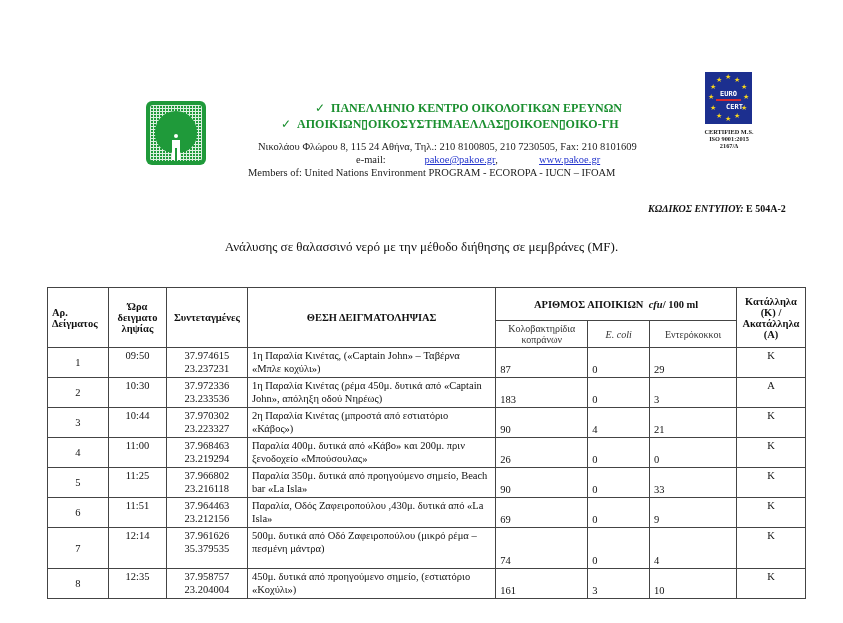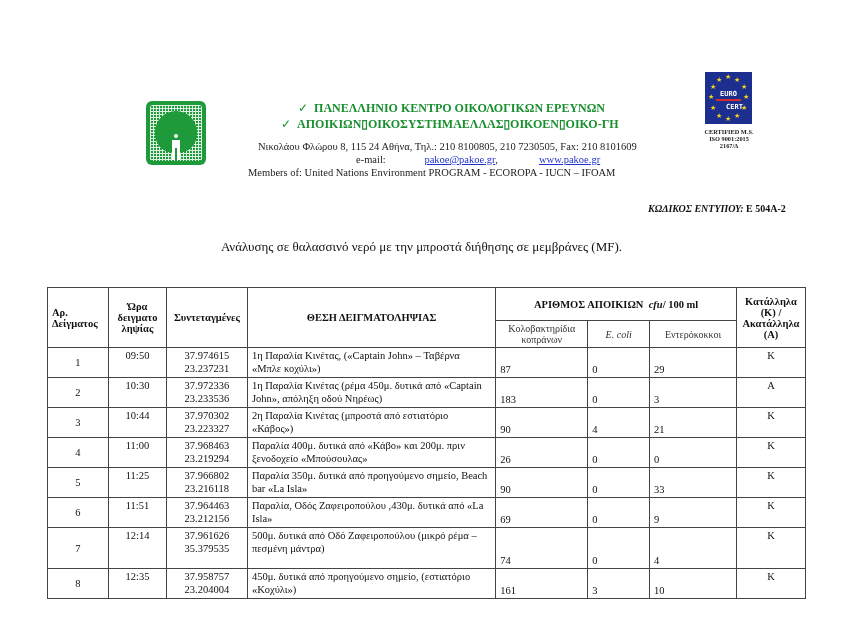--- a/index.html
+++ b/index.html
@@ -10,21 +10,21 @@
   .logo .grid { position:absolute; left:4px; top:4px; right:4px; bottom:4px; border-radius:3px;
     background-image: linear-gradient(#ffffff 1px, transparent 1px), linear-gradient(90deg, #ffffff 1px, transparent 1px);
     background-size:3px 3px; opacity:0.85; }
   .logo .tree { position:absolute; left:9px; top:10px; width:42px; height:42px; background:#1f9a3a; border-radius:50% 50% 45% 45%; }
   .logo .person-head { position:absolute; left:28px; top:33px; width:4px; height:4px; background:#fff; border-radius:50%; }
   .logo .person-body { position:absolute; left:26px; top:39px; width:8px; height:20px; background:#fff; }
   .logo .person-legs { position:absolute; left:29px; top:47px; width:2px; height:12px; background:#1f9a3a; }
   
   .org-line { font-family:"Liberation Serif", serif; font-size:12px; color:#1a8f2f; font-weight:bold; white-space:nowrap; }
   .org-line .check { color:#1a8f2f; font-weight:normal; margin-right:6px; }
-  .org1 { left:298px; top:101px; }
+  .org1 { left:315px; top:101px; }
   .org2 { left:281px; top:117px; }
   .addr { font-size:10.5px; color:#222; white-space:nowrap; }
   .addr1 { left:258px; top:141px; }
   .addr2 { left:356px; top:154px; }
   .addr3 { left:248px; top:167px; }
   .addr a { color:#2233cc; text-decoration:underline;margin-left:36px; }
   
   .cert { left:705px; top:72px; width:47px; height:52px; background:#1c2f8f; }
   .cert .star { position:absolute; color:#f7d51d; font-size:7px; line-height:7px; }
   .cert .euro { position:absolute; left:0; right:0; top:18px; text-align:center; color:#fff; font-family:"DejaVu Sans Mono", monospace; font-size:7px; font-weight:bold; }
@@ -100,21 +100,21 @@
   <div>ISO 9001:2015</div>
   <div>2167/Δ</div>
 </div>
 
 <div class="abs formcode">
   <span>ΚΩΔΙΚΟΣ ΕΝΤΥΠΟΥ:</span>
   <span class="val">Ε 504Α-2</span>
 </div>
 
 <div class="abs title">
-  <div>Ανάλυσης σε θαλασσινό νερό με την μπροστά διήθησης σε μεμβράνες (MF).</div>
+  <div>Ανάλυσης σε θαλασσινό νερό με την μέθοδο διήθησης σε μεμβράνες (MF).</div>
 </div>
 
 <table class="samples">
   <colgroup>
     <col style="width:61px">
       <col style="width:58px">
       <col style="width:81px">
       <col style="width:249px">
     <col style="width:92px">
       <col style="width:62px">

